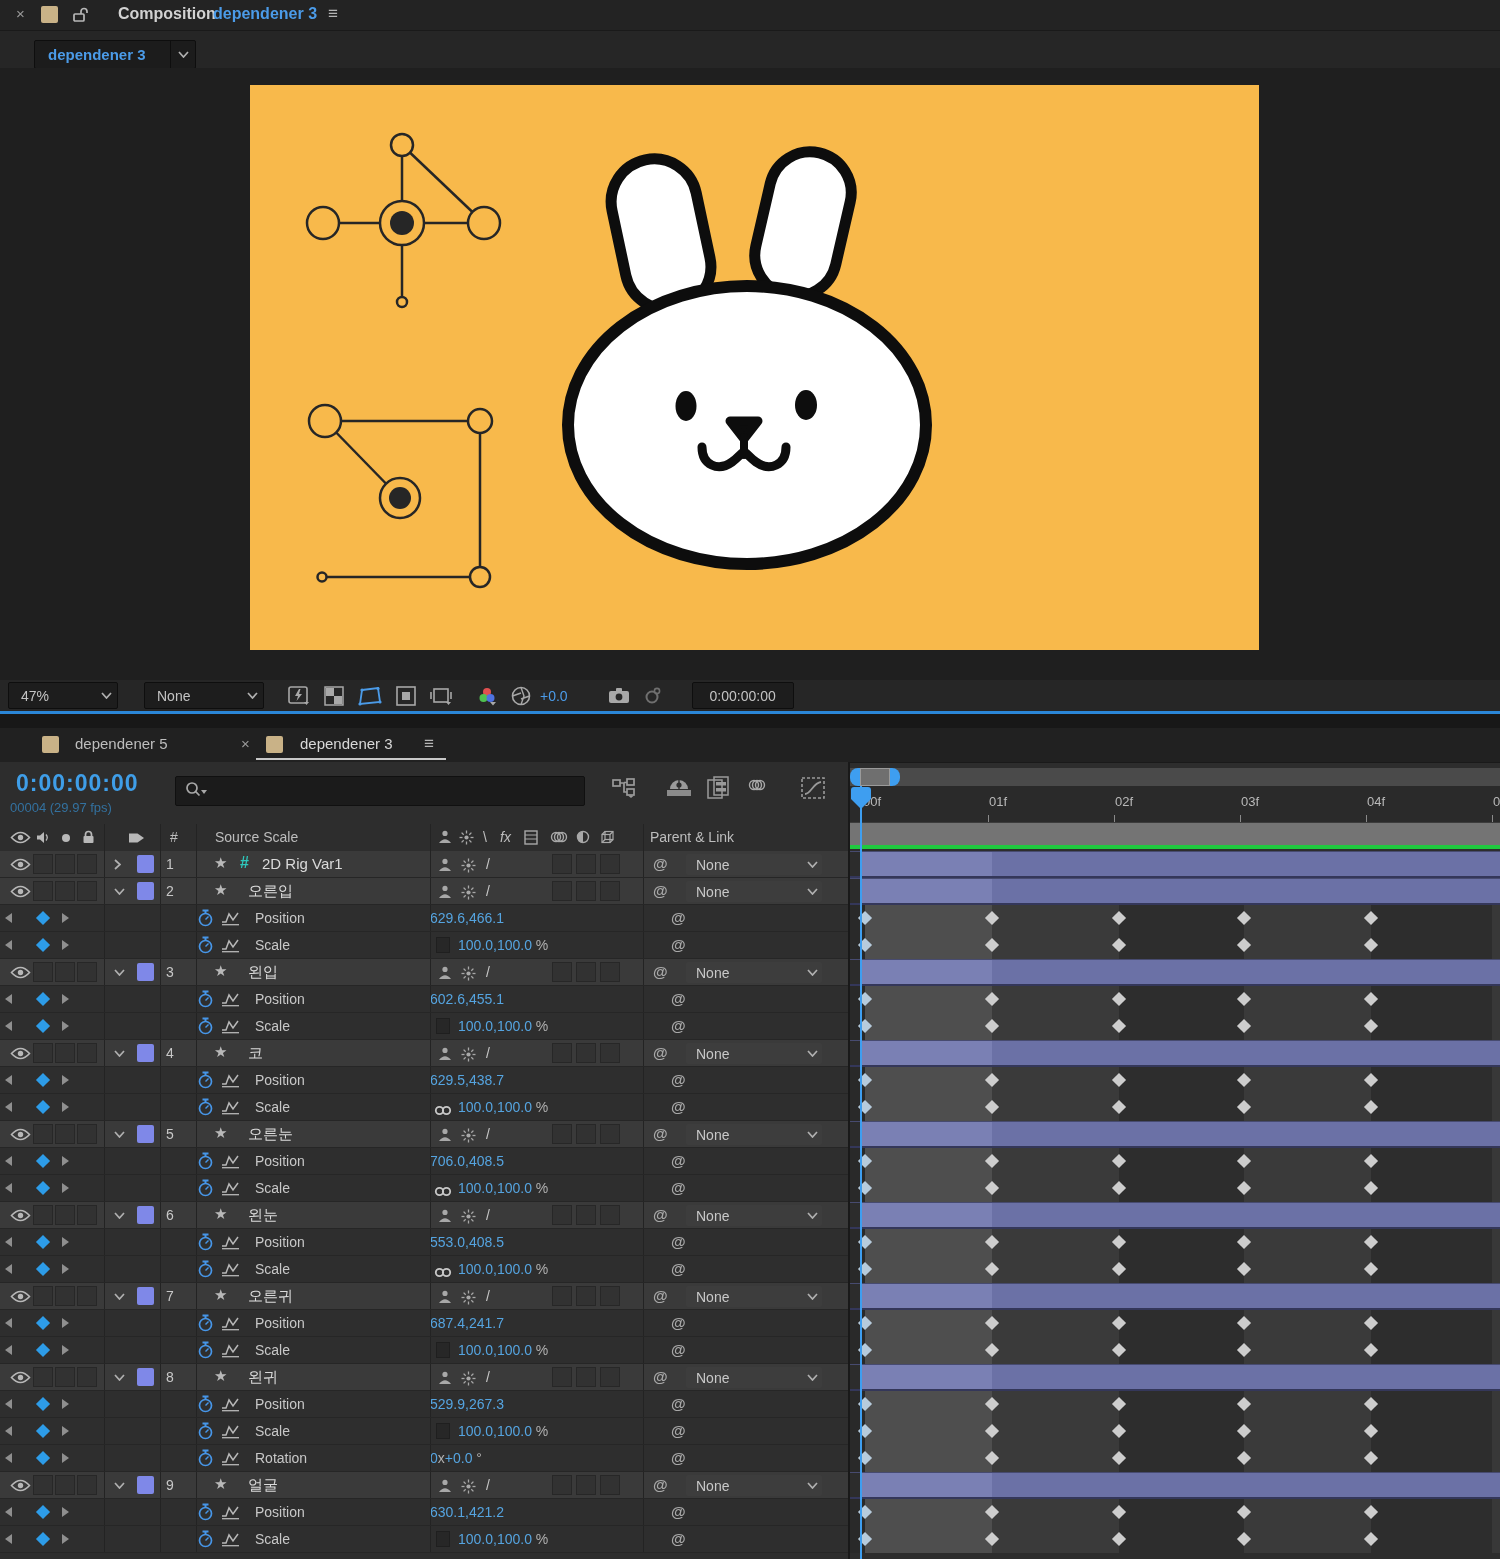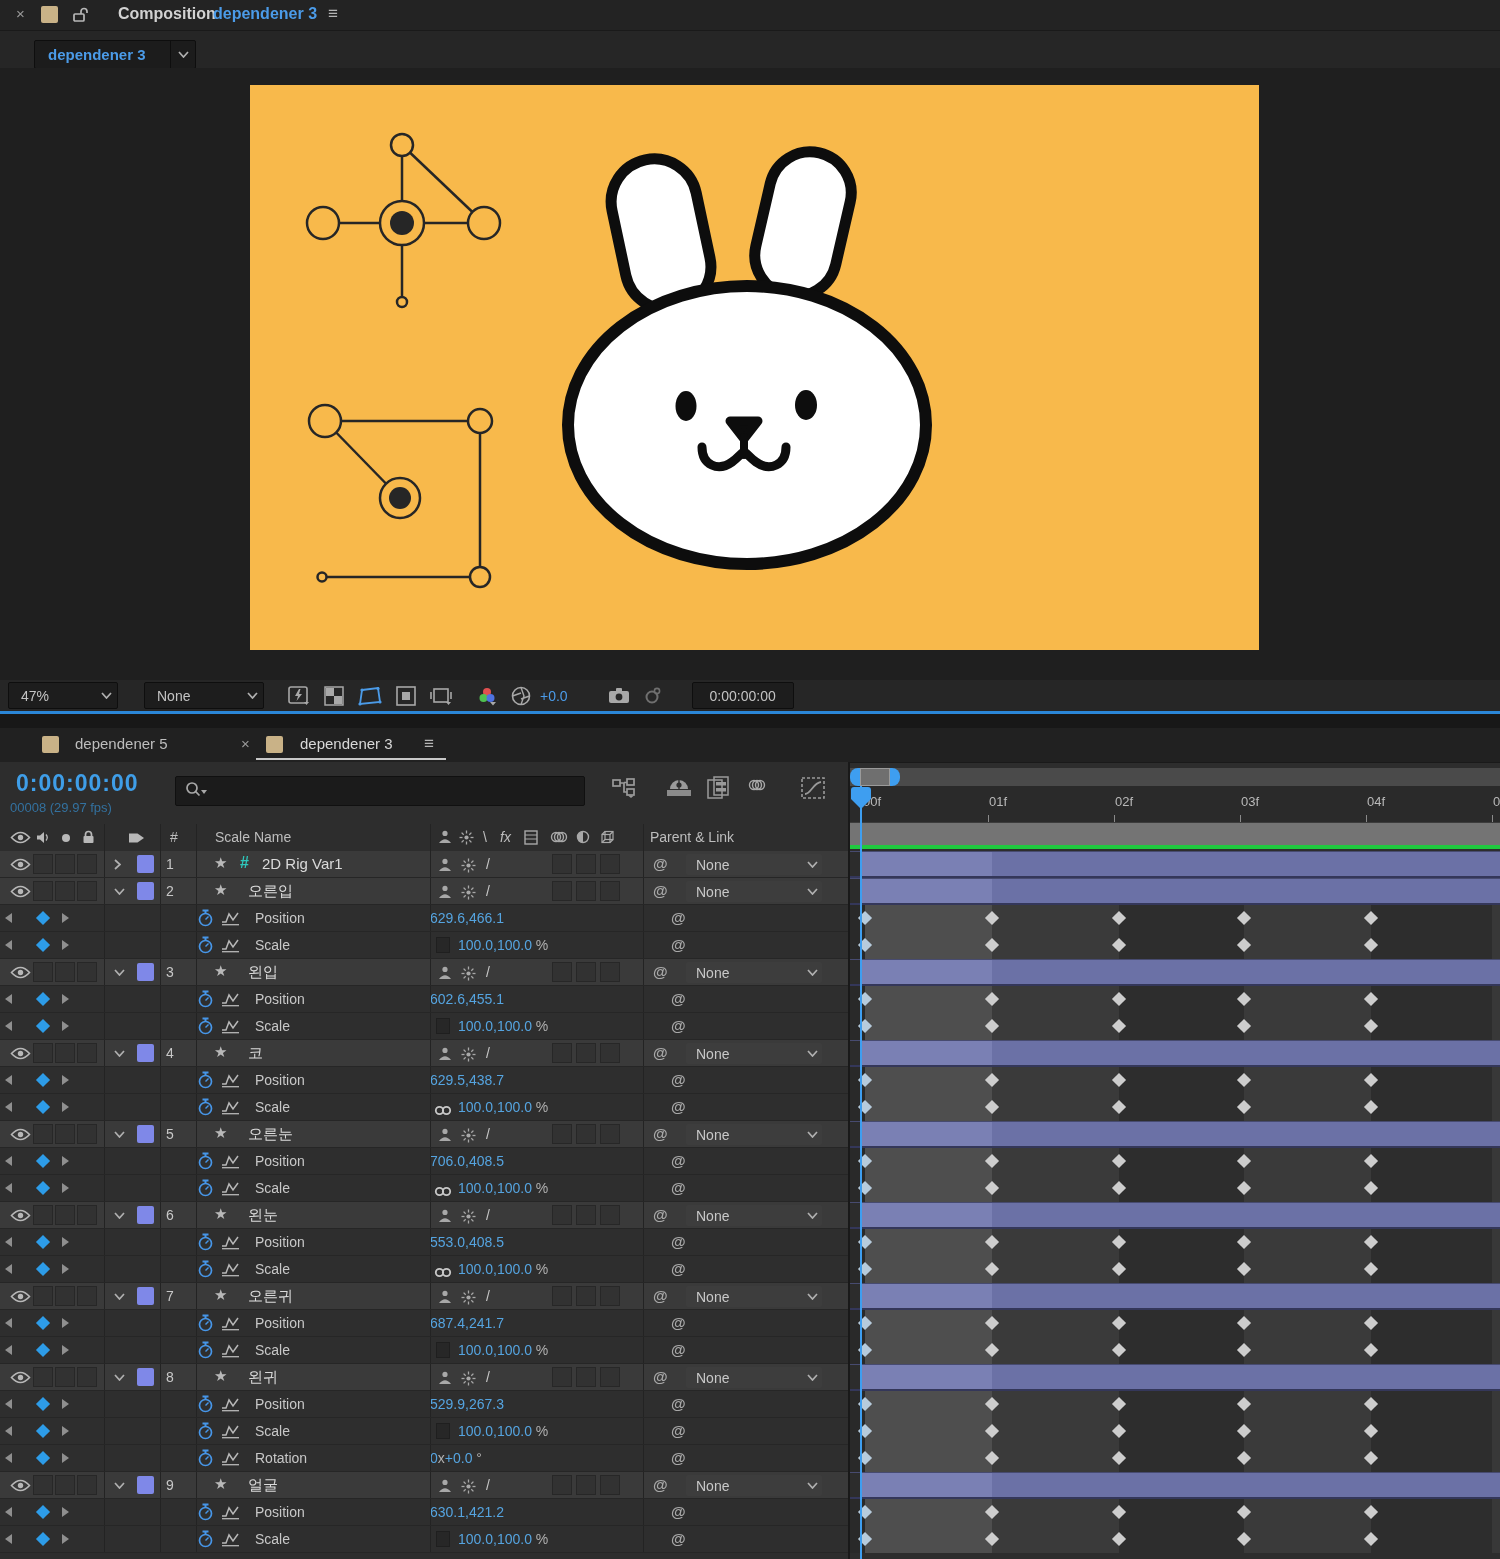--- a/index.html
+++ b/index.html
@@ -256,21 +256,21 @@
       <span class="abs ttab-label txt" style="left:75px;top:7px;">dependener 5</span>
       <span class="abs tab-close txt" style="left:241px;top:7px;">×</span>
       <span class="abs swatch" style="left:266px;top:8px;background:#c9b287;"></span>
       <span class="abs ttab-label active txt" style="left:300px;top:7px;">dependener 3</span>
       <span class="abs menu-glyph txt" style="left:424px;top:6px;">≡</span>
       <div id="tab-underline" class="abs"></div>
     </div>
 
     <div id="ttoolbar" class="abs">
       <span id="big-time" class="abs txt">0:00:00:00</span>
-      <span id="fps-info" class="abs txt">00008 (29.97 fps)</span>
+      <span id="fps-info" class="abs txt">00004 (29.97 fps)</span>
       <div id="search-box" class="abs">
         <span><svg width="24" height="16" viewBox="0 0 24 16">
               <circle cx="8" cy="7" r="5" fill="none" stroke="#a8a8a8" stroke-width="1.7"></circle>
               <line x1="11.7" y1="10.7" x2="15.5" y2="14.5" stroke="#a8a8a8" stroke-width="1.7"></line>
               <path d="M17 9 h6 l-3 4 z" fill="#a8a8a8"></path>
             </svg></span>
       </div>
       <span class="abs tl-icn" style="left:612px;top:16px;">
           <svg width="26" height="20" viewBox="0 0 26 20">
             <g fill="none" stroke="#9a9a9a" stroke-width="1.7">
@@ -362,21 +362,21 @@
             <rect x="1.5" y="6" width="10" height="7" rx="1" fill="#b8b8b8"></rect>
             <path d="M3.5 6 V4.5 a3 3 0 0 1 6 0 V6" stroke="#b8b8b8" stroke-width="1.7" fill="none"></path>
           </svg>
         </span>
       <span class="abs icon" style="left:128px;top:8px;">
           <svg width="17" height="12" viewBox="0 0 17 12">
             <path d="M1 1.5 h8.5 l6.5 4.5 -6.5 4.5 H1 Z" fill="#b8b8b8"></path>
           </svg>
         </span>
       <span class="abs hdr-txt txt" style="left:170px;top:5px;">#</span>
-      <span class="abs hdr-txt txt" style="left:215px;top:5px;">Scale Name</span>
+      <span class="abs hdr-txt txt" style="left:215px;top:5px;">Source Scale</span>
       <span class="abs icon" style="left:437px;top:6px;">
           <svg width="16" height="14" viewBox="0 0 16 14">
             <circle cx="8" cy="3.4" r="2.6" fill="#a8a8a8"></circle>
             <path d="M2 13 Q8 5.5 14 13 Z" fill="#a8a8a8"></path>
           </svg>
         </span>
       <span class="abs icon" style="left:459px;top:6px;">
           <svg width="15" height="15" viewBox="0 0 15 15">
             <circle cx="7.5" cy="7.5" r="2.1" fill="#a8a8a8"></circle>
             <g stroke="#a8a8a8" stroke-width="1.3">

